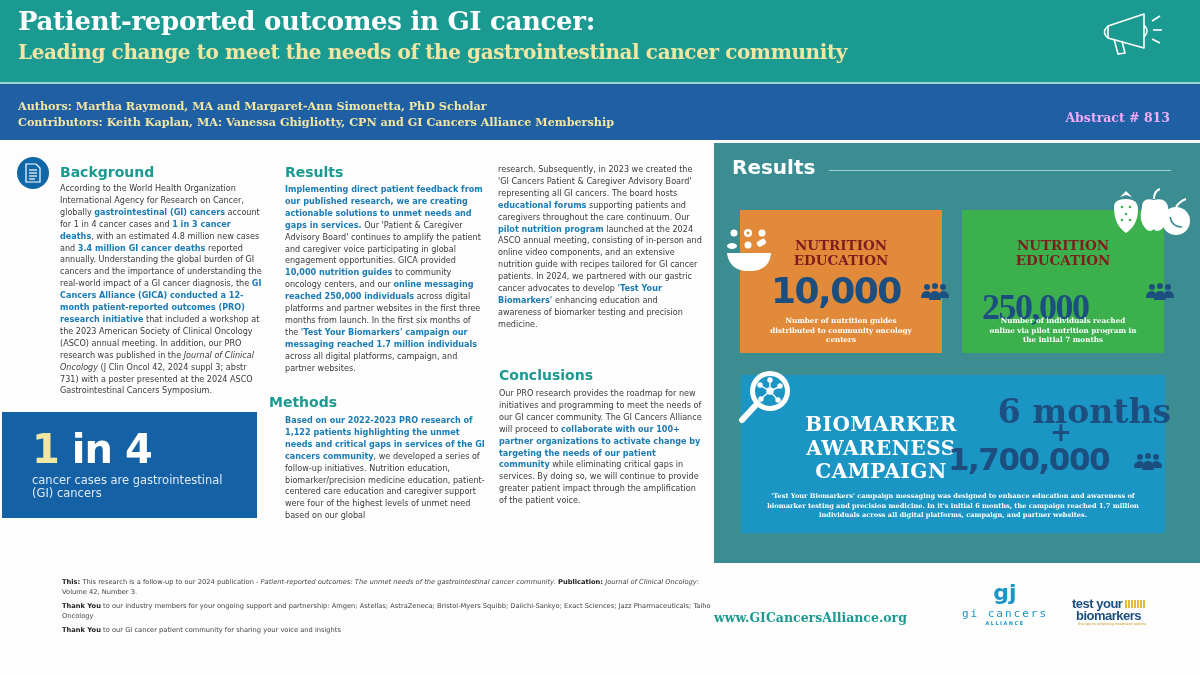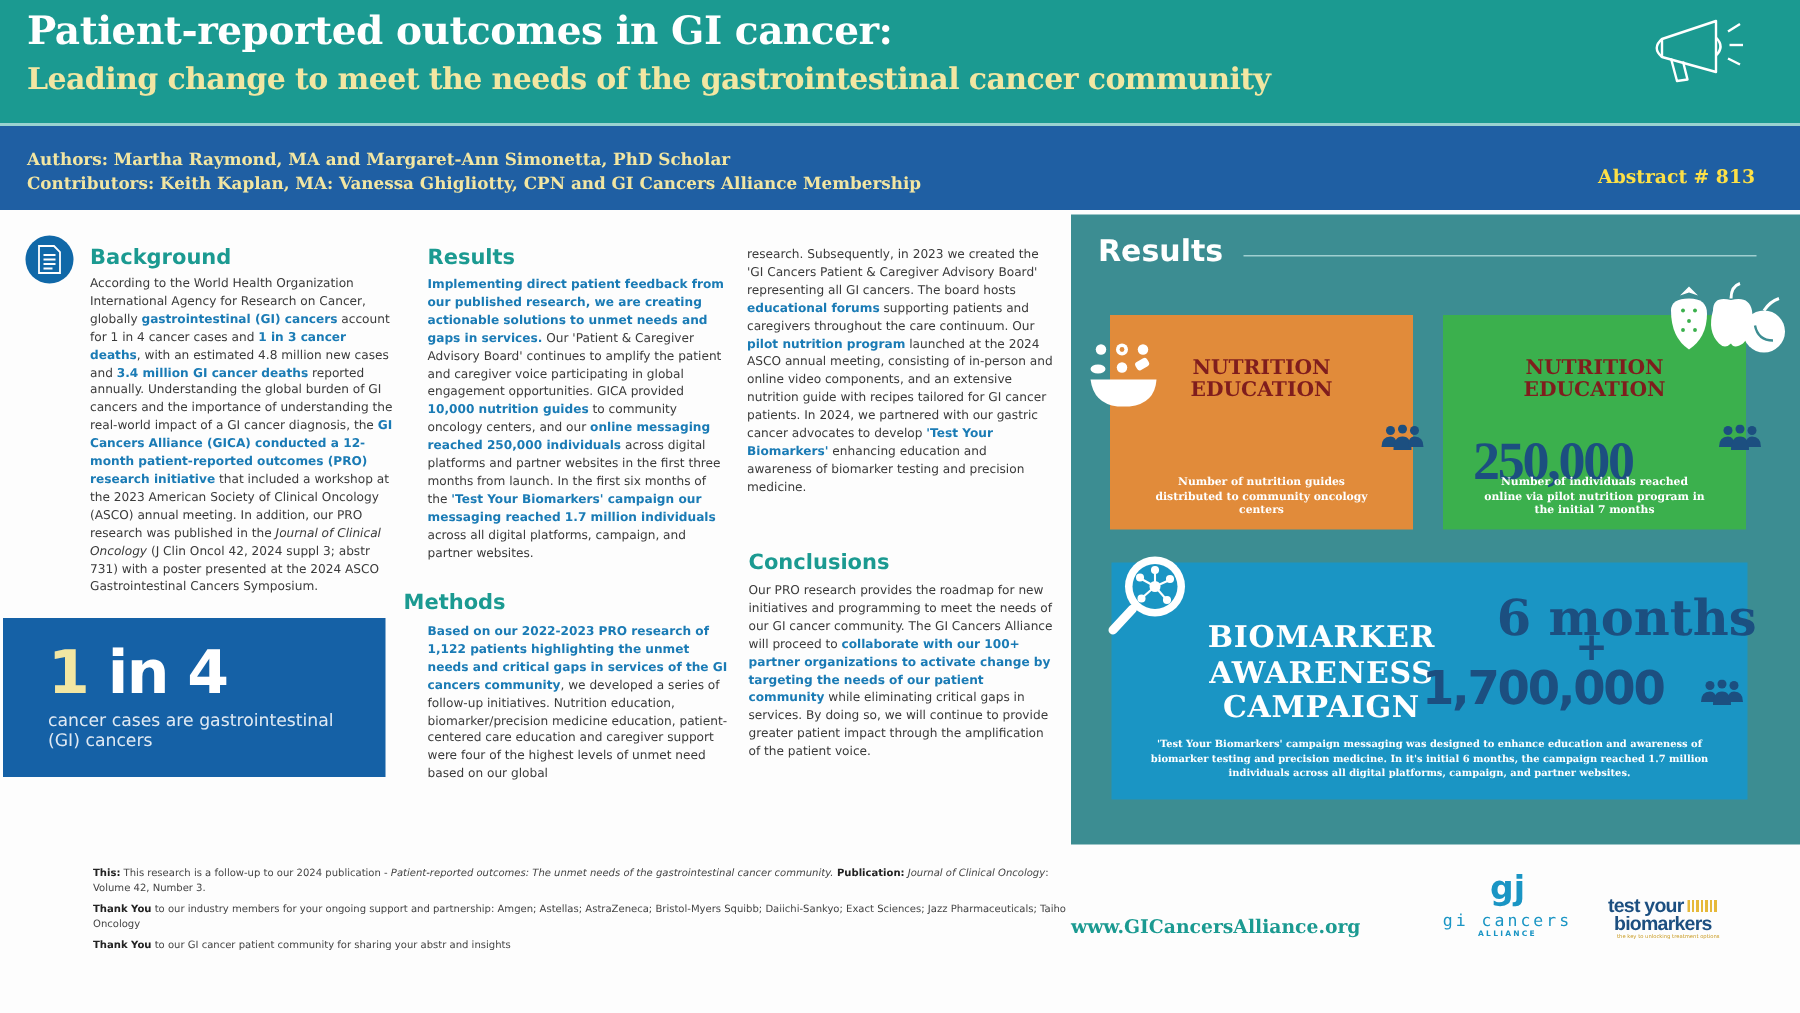--- a/index.html
+++ b/index.html
@@ -7,21 +7,21 @@
   body { position: relative; font-family: "DejaVu Sans", sans-serif; color: #333; }
 
   .header { position: absolute; left: 0; top: 0; width: 1200px; height: 82px; background: #1b9a91; }
   .title { position: absolute; left: 18px; top: 6px; font-family: "DejaVu Serif", serif; font-weight: bold; font-size: 26px; color: #ffffff; letter-spacing: -0.3px; white-space: nowrap; }
   .subtitle { position: absolute; left: 18px; top: 40px; font-family: "DejaVu Serif", serif; font-weight: bold; font-size: 20px; color: #f2e6a2; letter-spacing: -0.4px; white-space: nowrap; }
   .megaphone { position: absolute; left: 1100px; top: 10px; width: 70px; height: 50px; }
   .header-rule { position: absolute; left: 0; top: 82px; width: 1200px; height: 2px; background: #9ad3d0; }
 
   .authors-bar { position: absolute; left: 0; top: 84px; width: 1200px; height: 56px; background: #1f5fa3; }
   .authors { position: absolute; left: 18px; top: 14px; font-family: "DejaVu Serif", serif; font-weight: bold; font-size: 11.2px; color: #f2e6a2; line-height: 16px; white-space: nowrap; }
-  .abstract { position: absolute; right: 30px; top: 26px; font-family: "DejaVu Serif", serif; font-weight: bold; font-size: 12.5px; color: #fde047; }
+  .abstract { position: absolute; right: 30px; top: 26px; font-family: "DejaVu Serif", serif; font-weight: bold; font-size: 12.5px; color: #f0abfc; }
 
   .doc-icon { position: absolute; left: 17px; top: 157px; width: 32px; height: 32px; border-radius: 50%; background: #1068a8; }
   .doc-icon svg { position: absolute; left: 8px; top: 6px; }
 
   .sec-h { position: absolute; font-family: "DejaVu Sans", sans-serif; font-weight: bold; font-size: 14px; color: #1b9a91; }
   .body-txt { position: absolute; font-size: 8.1px; line-height: 11.9px; color: #3a3a3a; font-family: "DejaVu Sans", sans-serif; }
   .hl { color: #1a7bb5; font-weight: bold; }
   .it { font-style: italic; }
 
   .stat-box { position: absolute; left: 2px; top: 412px; width: 255px; height: 106px; background: #1561a6; }
@@ -121,20 +121,21 @@
 
 <div class="results-panel">
   <div class="rp-title">Results</div>
   <div class="rp-rule"></div>
 
   <div class="card card-orange">
     <div class="card-h" style="top:28px;">
       <div>NUTRITION</div>
       <div>EDUCATION</div>
     </div>
+    <div class="card-num" style="left:31px; top:60px;">10,000</div>
     <svg class="people" style="left:180px; top:73px;" width="30" height="18" viewBox="0 0 30 18">
       <g fill="#1c4f80">
           <circle cx="7" cy="4" r="3"></circle>
           <circle cx="15" cy="3" r="3"></circle>
           <circle cx="23" cy="4" r="3"></circle>
           <path d="M1 15 Q1 8 7 8 Q11 8 11 13 V15Z"></path>
           <path d="M9 17 Q9 8 15 8 Q21 8 21 17Z"></path>
           <path d="M19 13 Q19 8 23 8 Q29 8 29 15 V15 H19Z"></path>
         </g>
     </svg>
@@ -227,21 +228,21 @@
         <circle cx="25" cy="34" r="2"></circle>
         <circle cx="24" cy="20" r="2"></circle>
     </g>
     <line x1="19" y1="41" x2="6" y2="55" stroke="#ffffff" stroke-width="6" stroke-linecap="round"></line>
   </svg>
 </div>
 
 <div class="footer-notes">
   <p><b>This:</b><span> This research is a follow-up to our 2024 publication - </span><span class="it">Patient-reported outcomes: The unmet needs of the gastrointestinal cancer community.</span><b> Publication:</b><span class="it"> Journal of Clinical Oncology</span><span>: Volume 42, Number 3.</span></p>
   <p><b>Thank You</b><span> to our industry members for your ongoing support and partnership: Amgen; Astellas; AstraZeneca; Bristol-Myers Squibb; Daiichi-Sankyo; Exact Sciences; Jazz Pharmaceuticals; Taiho Oncology</span></p>
-  <p><b>Thank You</b><span> to our GI cancer patient community for sharing your abstr and insights</span></p>
+  <p><b>Thank You</b><span> to our GI cancer patient community for sharing your voice and insights</span></p>
 </div>
 
 <div class="url">www.GICancersAlliance.org</div>
 
 <div class="gica-logo">
   <div class="gica-mark">gj</div>
   <div class="gica-name">gi cancers</div>
   <div class="gica-sub">ALLIANCE</div>
 </div>
 

